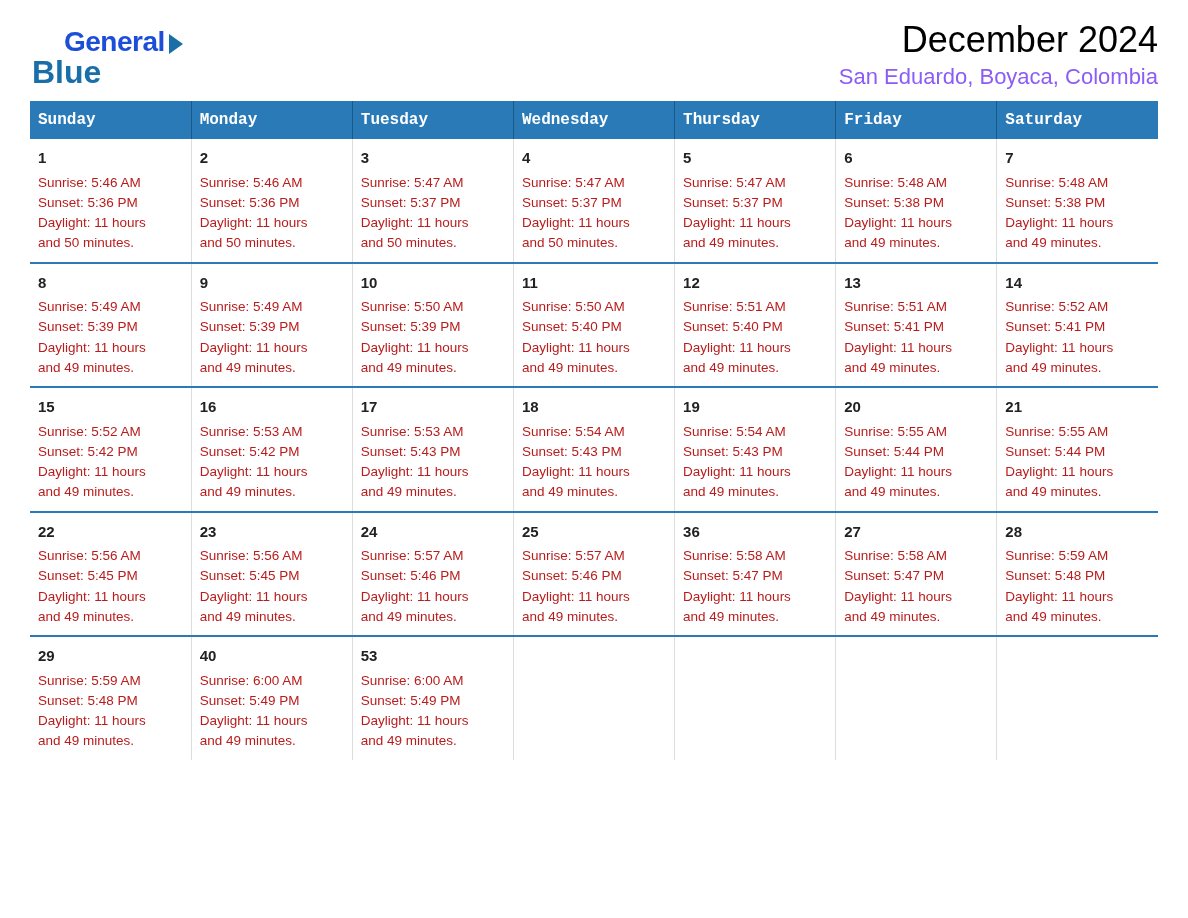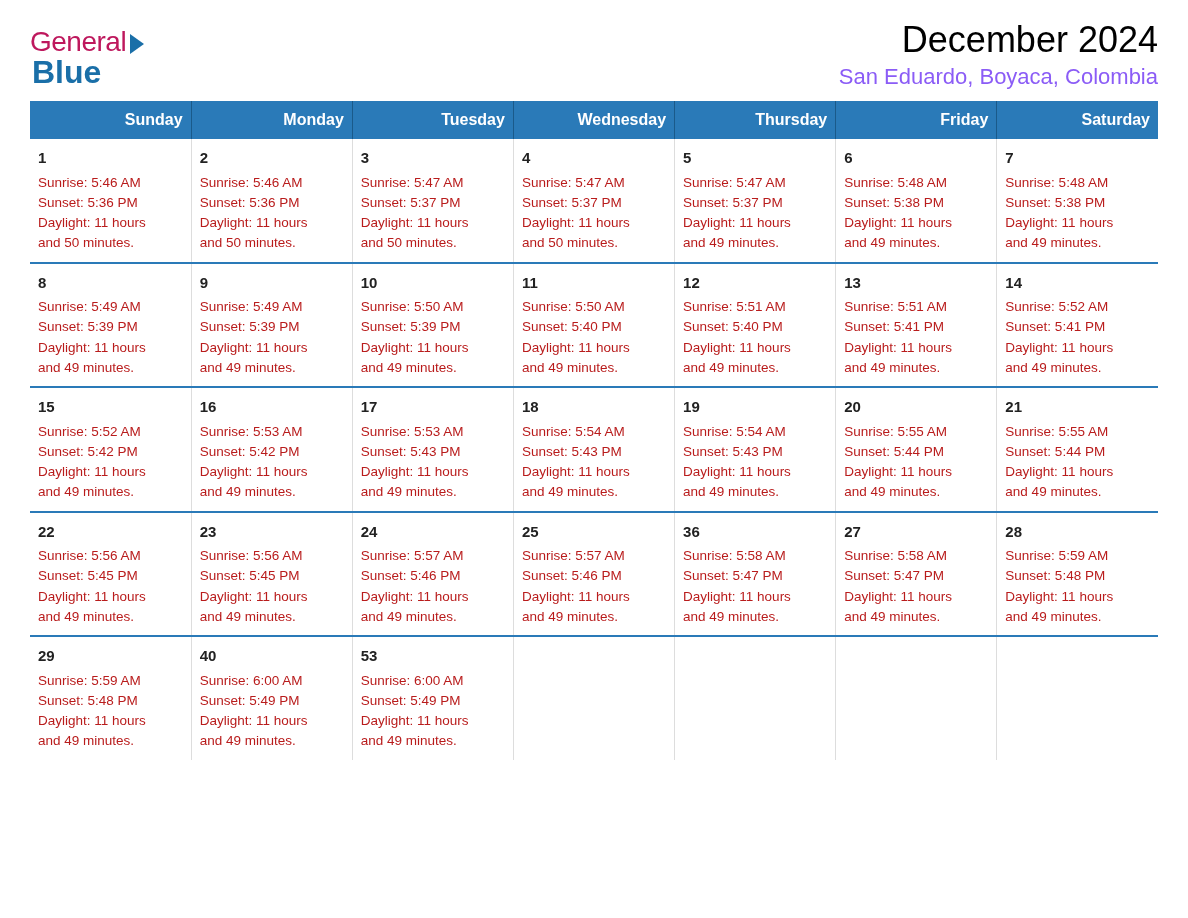--- a/index.html
+++ b/index.html
@@ -22,23 +22,24 @@
       flex-direction: column;
       align-items: flex-start;
       padding-top: 6px;
     }
     .logo-top {
       display: flex;
       align-items: center;
     }
     .logo-general {
       font-size: 28px;
-      font-weight: normal;
-      color: #be185d;
+      font-weight: bold;
+      color: #1d4ed8;
       letter-spacing: -0.5px;
+      margin-left: 34px;
     }
     .logo-arrow {
       width: 0;
       height: 0;
       border-left: 14px solid #1a6fa8;
       border-top: 10px solid transparent;
       border-bottom: 10px solid transparent;
       margin-left: 4px;
       margin-top: 4px;
     }
@@ -68,22 +69,23 @@
       border-collapse: collapse;
       margin-top: 10px;
       table-layout: fixed;
     }
     thead tr th {
       background-color: #2a7ab8;
       color: #fff;
       font-size: 16px;
       font-weight: bold;
       padding: 10px 8px;
-      text-align: right;
+      text-align: left;
       border-right: 1px solid #1a5a8a;
+      font-family: Liberation Mono, monospace;
     }
     thead tr th:last-child {
       border-right: none;
     }
     tbody tr {
       border-bottom: 2px solid #2a7ab8;
     }
     tbody tr td {
       vertical-align: top;
       padding: 8px 8px;

